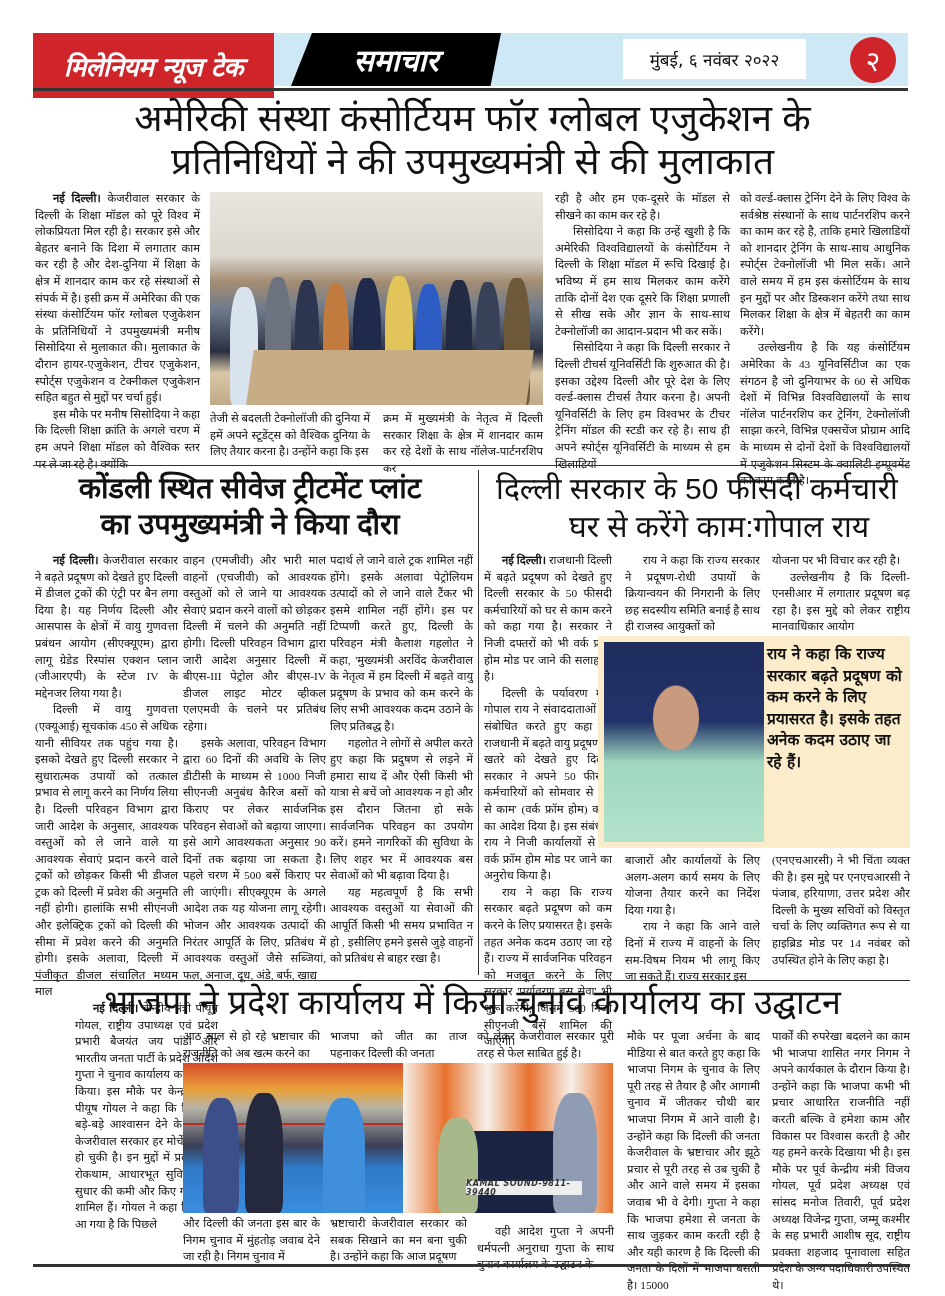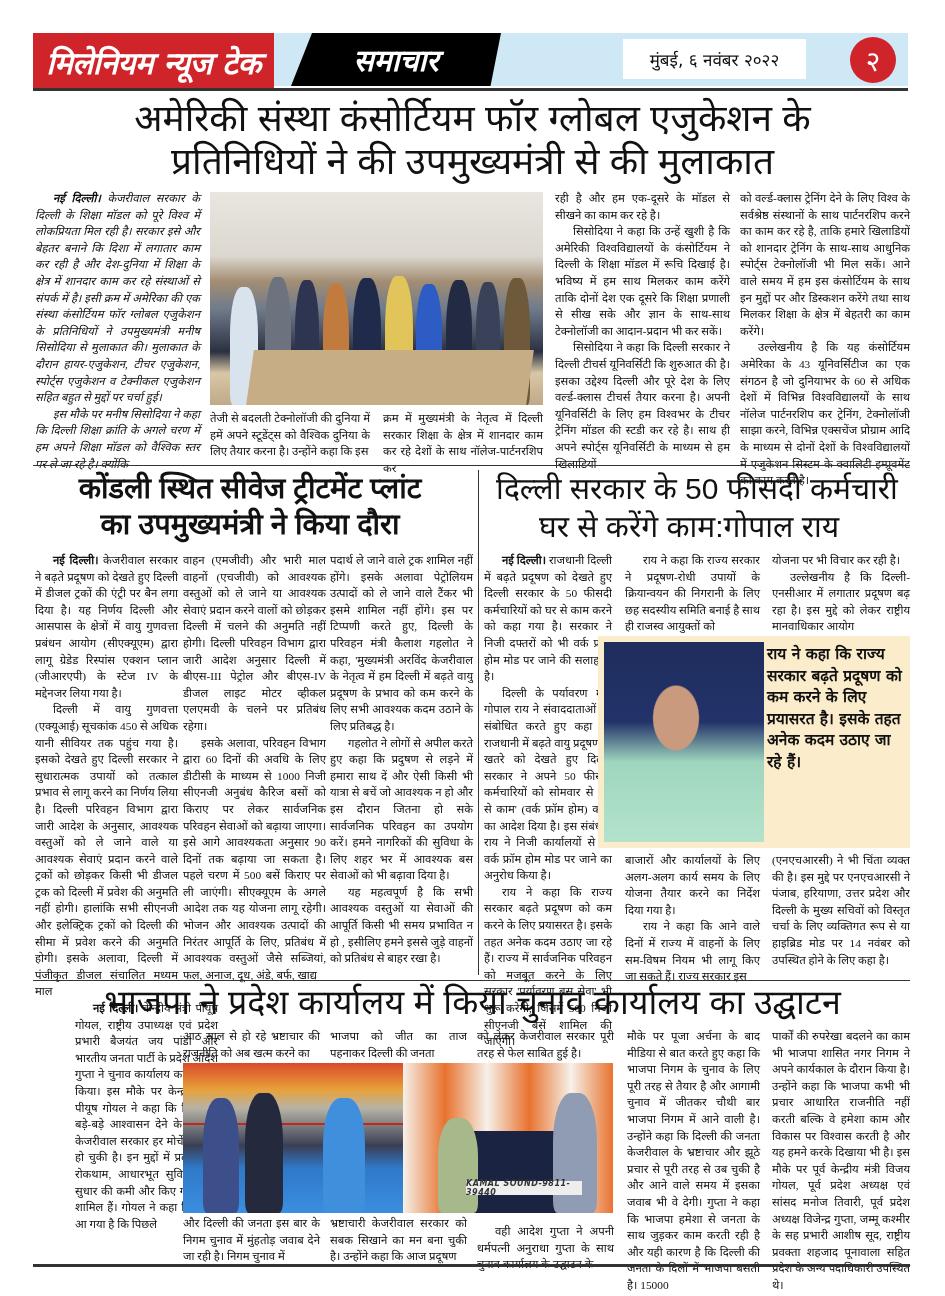--- a/index.html
+++ b/index.html
@@ -1,22 +1,22 @@
 <!DOCTYPE html>
 <html><head>
 <meta charset="utf-8">
 <style>
   * { box-sizing: border-box; margin: 0; padding: 0; }
   html, body { width: 945px; height: 1296px; background: #ffffff; overflow: hidden; }
   body { font-family: "DejaVu Sans", sans-serif; color: #111; position: relative; }
 
   
   .masthead { position: absolute; left: 33px; top: 33px; width: 875px; height: 53px; background: #cfe8f6; }
-  .brand { position: absolute; left: 0; top: 0; width: 241px; height: 57px; background: #d0242b; color: #fff;
-           font-family: "DejaVu Sans", sans-serif; font-weight: bold; font-style: italic; font-size: 31px;
+  .brand { position: absolute; left: 0; top: 0; width: 241px; height: 65px; background: #d0242b; color: #fff;
+           font-family: "DejaVu Sans", sans-serif; font-weight: bold; font-style: italic; font-size: 26px;
            display: flex; align-items: center; justify-content: center; letter-spacing: -0.5px; }
   .section-tab { position: absolute; left: 258px; top: 0; width: 210px; height: 53px; background: #000;
            clip-path: polygon(10% 0, 100% 0, 95% 100%, 0 100%); color: #fff; font-weight: bold; font-style: italic;
            font-size: 30px; display: flex; align-items: center; justify-content: center; }
   .datebox { position: absolute; left: 590px; top: 6px; width: 183px; height: 40px; background: #fff;
            display: flex; align-items: center; justify-content: center; font-size: 17px; color: #111; }
   .pagenum { position: absolute; left: 817px; top: 4px; width: 46px; height: 46px; border-radius: 50%;
            background: #d0242b; color: #fff; font-size: 28px; display: flex; align-items: center; justify-content: center; }
   .rule-top { position: absolute; left: 33px; top: 88px; width: 875px; height: 3px; background: #333; }
 
@@ -59,21 +59,21 @@
   <div class="brand">मिलेनियम न्यूज टेक</div>
   <div class="section-tab">समाचार</div>
   <div class="datebox">मुंबई, ६ नवंबर २०२२</div>
   <div class="pagenum">२</div>
 </div>
 <div class="rule-top"></div>
 
 <h1 class="headline hl1" style="top:98px;">अमेरिकी संस्था कंसोर्टियम फॉर ग्लोबल एजुकेशन के</h1>
 <h1 class="headline hl1" style="top:141px;">प्रतिनिधियों ने की उपमुख्यमंत्री से की मुलाकात</h1>
 
-<div class="col" style="left:35px; top:190px; width:165px;font-style:italic;">
+<div class="col" style="left:35px; top:190px; width:165px;">
   <p><span class="dateline">नई दिल्ली।</span><span> केजरीवाल सरकार के दिल्ली के शिक्षा मॉडल को पूरे विश्व में लोकप्रियता मिल रही है। सरकार इसे और बेहतर बनाने कि दिशा में लगातार काम कर रही है और देश-दुनिया में शिक्षा के क्षेत्र में शानदार काम कर रहे संस्थाओं से संपर्क में है। इसी क्रम में अमेरिका की एक संस्था कंसोर्टियम फॉर ग्लोबल एजुकेशन के प्रतिनिधियों ने उपमुख्यमंत्री मनीष सिसोदिया से मुलाकात की। मुलाकात के दौरान हायर-एजुकेशन, टीचर एजुकेशन, स्पोर्ट्स एजुकेशन व टेक्नीकल एजुकेशन सहित बहुत से मुद्दों पर चर्चा हुई।</span></p>
   <p>इस मौके पर मनीष सिसोदिया ने कहा कि दिल्ली शिक्षा क्रांति के अगले चरण में हम अपने शिक्षा मॉडल को वैश्विक स्तर पर ले जा रहे है। क्योंकि</p>
 </div>
 
 <div class="photo photo-meeting">
   <div class="ph-fig" style="left:20px; top:95px; width:28px; height:118px; background:#d9e3ee;"></div>
   <div class="ph-fig" style="left:55px; top:85px; width:26px; height:128px; background:#6d737e;"></div>
   <div class="ph-fig" style="left:85px; top:88px; width:24px; height:125px; background:#2d3550;"></div>
   <div class="ph-fig" style="left:113px; top:92px; width:26px; height:121px; background:#c27b3e;"></div>
   <div class="ph-fig" style="left:143px; top:86px; width:28px; height:127px; background:#202b4b;"></div>
@@ -118,21 +118,21 @@
 </div>
 <div class="col" style="left:330px; top:552px; width:143px;">
   <p style="text-indent:0">पदार्थ ले जाने वाले ट्रक शामिल नहीं होंगे। इसके अलावा पेट्रोलियम उत्पादों को ले जाने वाले टैंकर भी इसमे शामिल नहीं होंगे। इस पर टिप्पणी करते हुए, दिल्ली के परिवहन मंत्री कैलाश गहलोत ने कहा, 'मुख्यमंत्री अरविंद केजरीवाल के नेतृत्व में हम दिल्ली में बढ़ते वायु प्रदूषण के प्रभाव को कम करने के लिए सभी आवश्यक कदम उठाने के लिए प्रतिबद्ध है।</p>
   <p>गहलोत ने लोगों से अपील करते हुए कहा कि प्रदुषण से लड़ने में हमारा साथ दें और ऐसी किसी भी यात्रा से बचें जो आवश्यक न हो और इस दौरान जितना हो सके सार्वजनिक परिवहन का उपयोग करें। हमने नागरिकों की सुविधा के लिए शहर भर में आवश्यक बस सेवाओं को भी बढ़ावा दिया है।</p>
   <p>यह महत्वपूर्ण है कि सभी आवश्यक वस्तुओं या सेवाओं की आपूर्ति किसी भी समय प्रभावित न हो , इसीलिए हमने इससे जुड़े वाहनों को प्रतिबंध से बाहर रखा है।</p>
 </div>
 
 <div class="rule" style="left:478px; top:470px; width:1px; height:505px;"></div>
 
 <h1 class="headline" style="left:482px; width:430px; top:472px; font-size:30px;">दिल्ली सरकार के 50 फीसदी कर्मचारी</h1>
-<h1 class="headline" style="left:474px; width:430px; top:510px; font-size:30px;">घर से करेंगे काम:गोपाल राय</h1>
+<h1 class="headline" style="left:504px; width:430px; top:510px; font-size:30px;">घर से करेंगे काम:गोपाल राय</h1>
 
 <div class="col" style="left:484px; top:552px; width:128px;">
   <p><span class="dateline">नई दिल्ली।</span><span> राजधानी दिल्ली में बढ़ते प्रदूषण को देखते हुए दिल्ली सरकार के 50 फीसदी कर्मचारियों को घर से काम करने को कहा गया है। सरकार ने निजी दफ्तरों को भी वर्क फ्रॉम होम मोड पर जाने की सलाह दी है।</span></p>
   <p>दिल्ली के पर्यावरण मंत्री गोपाल राय ने संवाददाताओं को संबोधित करते हुए कहा कि राजधानी में बढ़ते वायु प्रदूषण के खतरे को देखते हुए दिल्ली सरकार ने अपने 50 फीसदी कर्मचारियों को सोमवार से 'घर से काम' (वर्क फ्रॉम होम) करने का आदेश दिया है। इस संबंध में राय ने निजी कार्यालयों से भी वर्क फ्रॉम होम मोड पर जाने का अनुरोध किया है।</p>
   <p>राय ने कहा कि राज्य सरकार बढ़ते प्रदूषण को कम करने के लिए प्रयासरत है। इसके तहत अनेक कदम उठाए जा रहे हैं। राज्य में सार्वजनिक परिवहन को मजबूत करने के लिए सरकार 'पर्यावरण बस सेवा' भी शुरू करेगी, जिसमें 500 निजी सीएनजी बसें शामिल की जाएंगी।</p>
 </div>
 <div class="col" style="left:625px; top:552px; width:135px;">
   <p>राय ने कहा कि राज्य सरकार ने प्रदूषण-रोधी उपायों के क्रियान्वयन की निगरानी के लिए छह सदस्यीय समिति बनाई है साथ ही राजस्व आयुक्तों को</p>
 </div>
 <div class="col" style="left:772px; top:552px; width:138px;">

